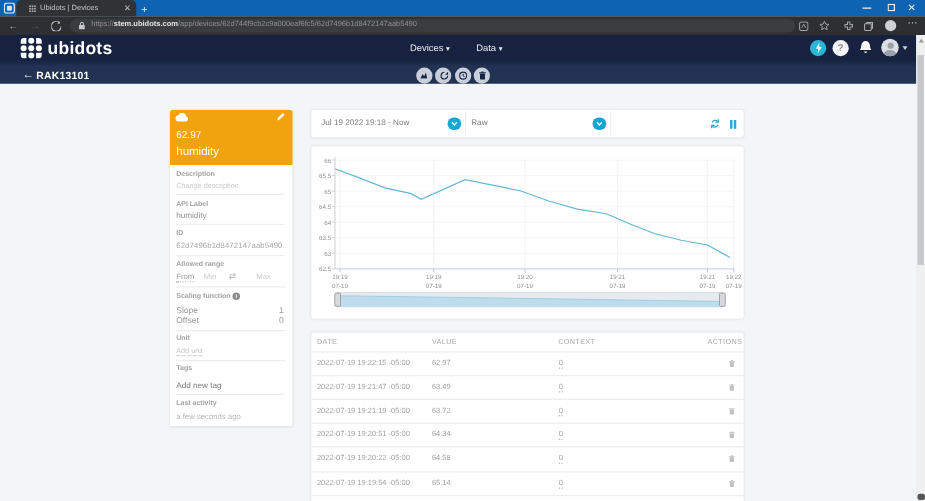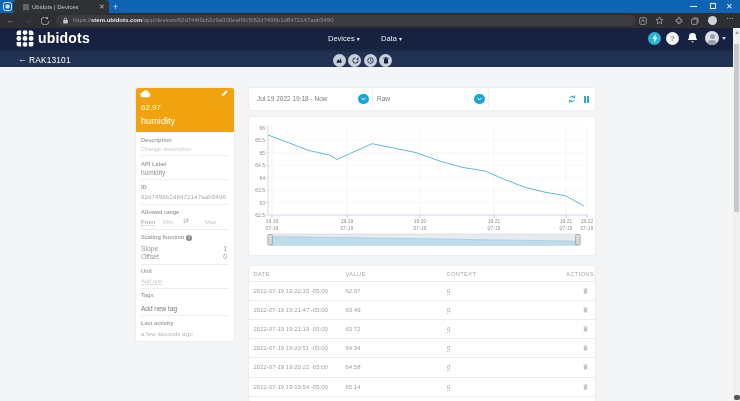--- a/index.html
+++ b/index.html
@@ -102,21 +102,21 @@
     <path d="M5.5 11.5 a1.5 1.5 0 0 0 3 0" fill="#fff"></path>
   </svg>
 <div class="abs" style="left:705px;top:31px;width:14px;height:14px;border-radius:50%;background:#dbdfe5;overflow:hidden;">
   <div class="abs" style="left:4.5px;top:2.5px;width:5px;height:5px;border-radius:50%;background:#9aa1ab;"></div>
   <div class="abs" style="left:2px;top:8.5px;width:10px;height:7px;border-radius:50%;background:#9aa1ab;"></div>
 </div>
 <div class="abs" style="left:721.5px;top:36.5px;width:0;height:0;border-left:2.5px solid transparent;border-right:2.5px solid transparent;border-top:3px solid #cfd3da;"></div>
 
 <div class="abs" style="left:0;top:48px;width:733px;height:19px;background:linear-gradient(#16223f, #223252 5px, #223252);"></div>
 <div class="abs" style="left:18px;top:53.5px;font-size:9px;color:#e9ecf2;">←</div>
-<div class="abs" style="left:29px;top:54.5px;font-size:8.3px;color:#ffffff;letter-spacing:0.2px;">RAK13101</div>
+<div class="abs" style="left:29px;top:54.5px;font-size:8.3px;color:#ffffff;letter-spacing:0.2px;font-weight:bold;">RAK13101</div>
 
 <div class="abs" style="left:332.5px;top:53.5px;width:13px;height:13px;border-radius:50%;background:#c8cfda;"></div>
 <svg class="abs" style="left:336px;top:57px;" width="6" height="6" viewBox="0 0 10 10">
     <path d="M0.5 9.5 L3.5 3.5 L5.5 6.5 L8 1.5 L9.5 9.5 z" fill="#182443"></path>
   </svg>
 <div class="abs" style="left:348px;top:53.5px;width:13px;height:13px;border-radius:50%;background:#c8cfda;"></div>
 <svg class="abs" style="left:351.5px;top:56.5px;" width="7" height="7" viewBox="0 0 10 10">
     <path d="M5 1.2 a3.8 3.8 0 1 0 3.8 3.8" fill="none" stroke="#182443" stroke-width="1.3"></path>
     <path d="M9.3 0.5 v3.4 h-3.4 z" fill="#182443"></path>
   </svg>

